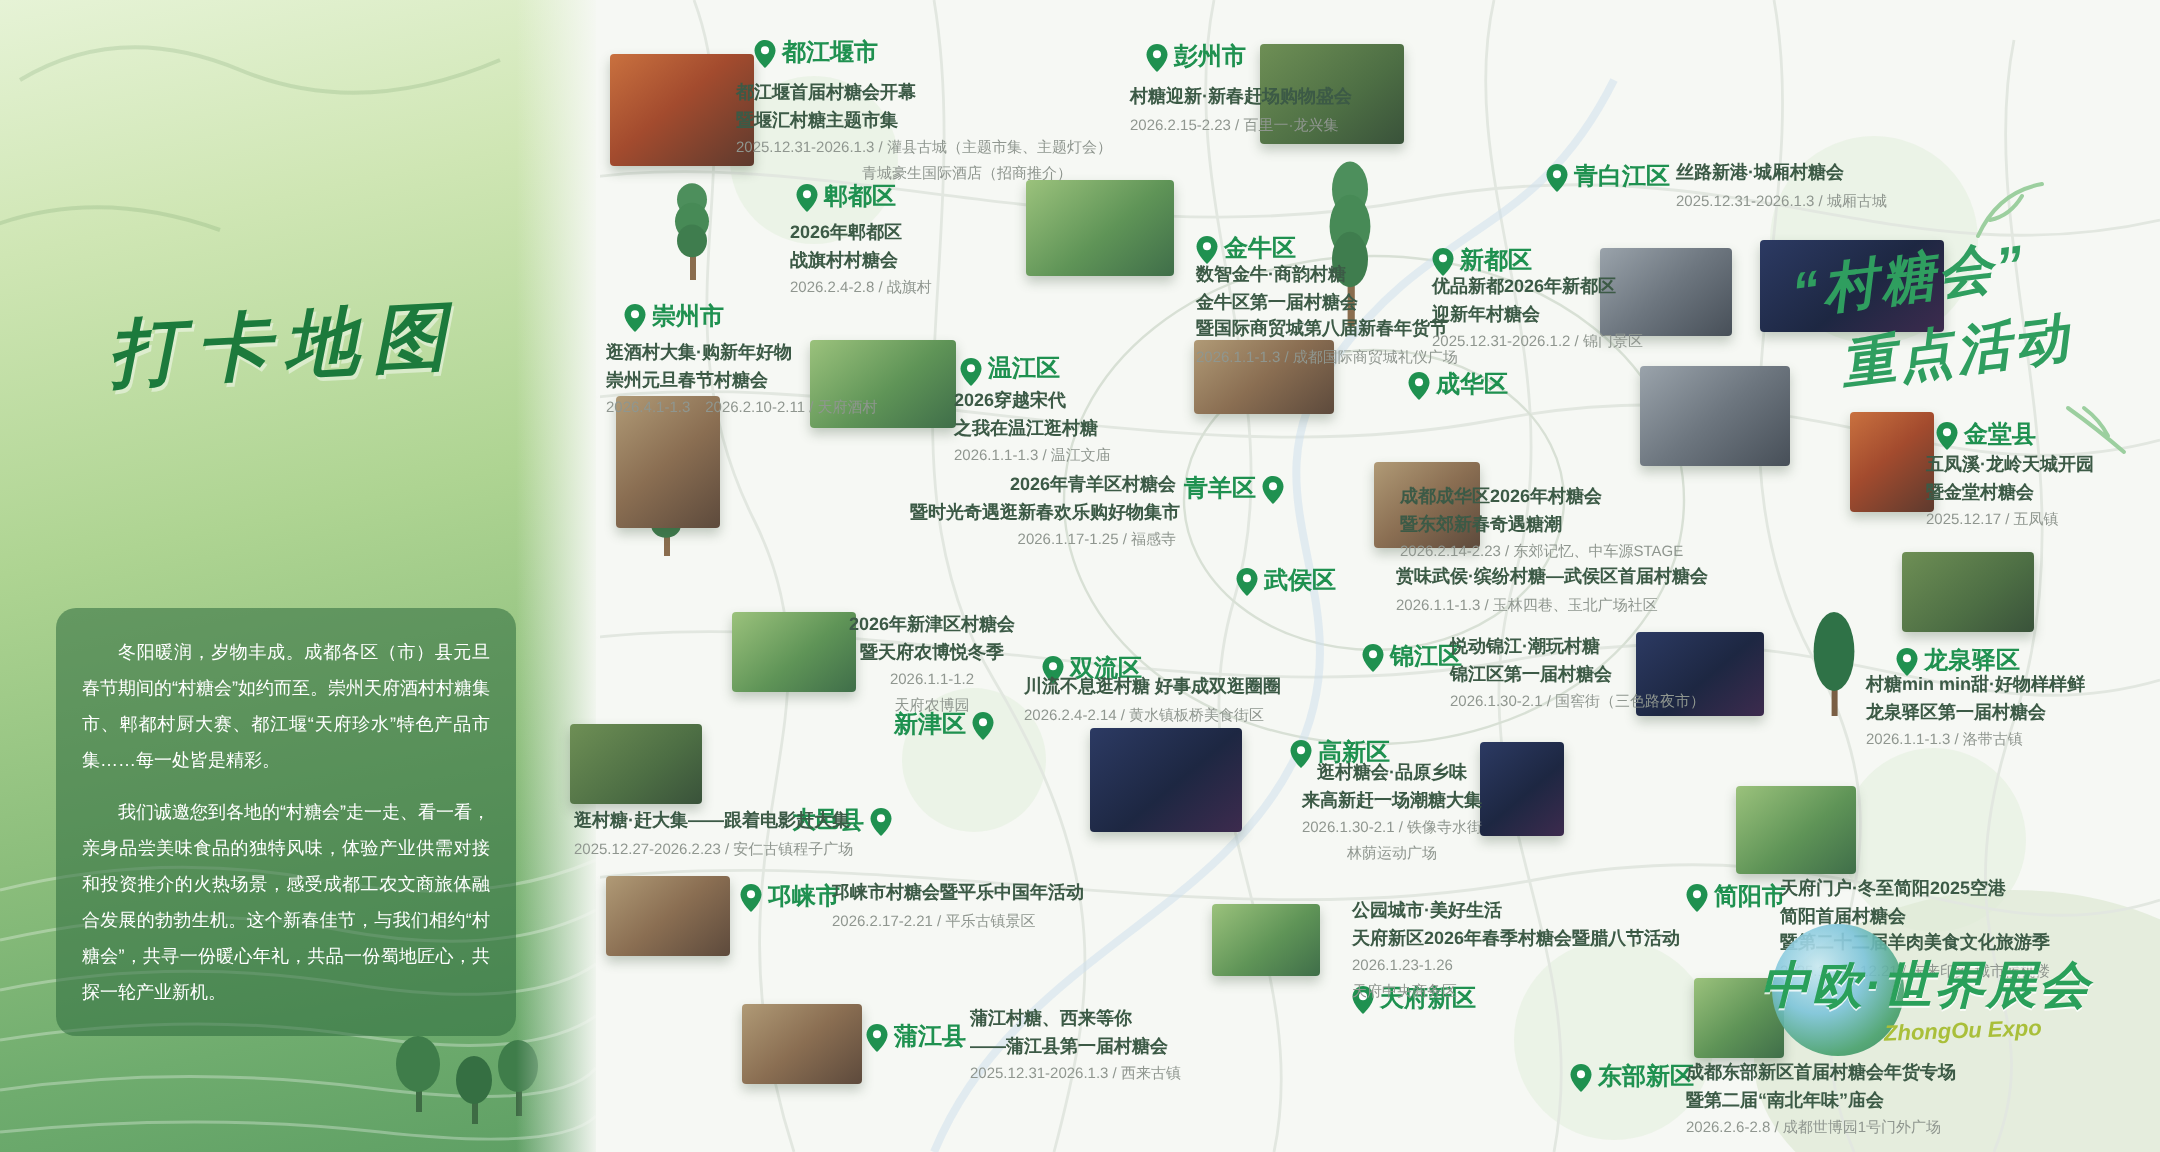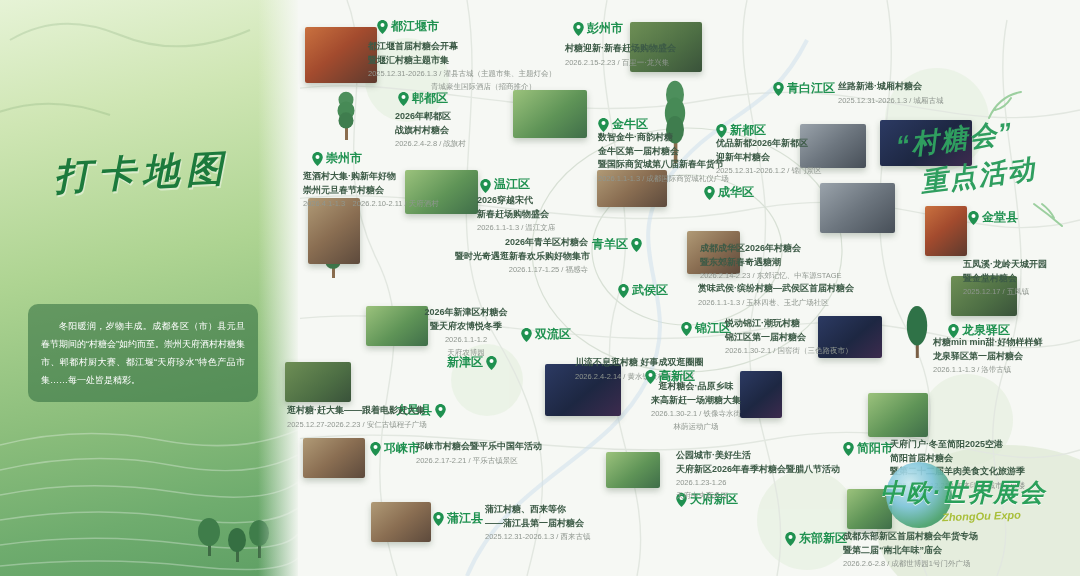--- a/index.html
+++ b/index.html
@@ -112,20 +112,21 @@
         <ellipse cx="209" cy="532" rx="11" ry="14" fill="#3f7d4a"></ellipse>
         <rect x="236" y="548" width="3" height="14" fill="#3e6b44"></rect>
         <ellipse cx="237" cy="540" rx="9" ry="12" fill="#356f42"></ellipse>
         <rect x="258" y="542" width="3" height="16" fill="#3e6b44"></rect>
         <ellipse cx="259" cy="533" rx="10" ry="13" fill="#3f7d4a"></ellipse>
       </g>
     </svg>
     <div class="poster-subtitle">打卡地图</div>
     <div class="intro-box">
       <p>冬阳暖润，岁物丰成。成都各区（市）县元旦春节期间的“村糖会”如约而至。崇州天府酒村村糖集市、郫都村厨大赛、都江堰“天府珍水”特色产品市集……每一处皆是精彩。</p>
+      <p>我们诚邀您到各地的“村糖会”走一走、看一看，亲身品尝美味食品的独特风味，体验产业供需对接和投资推介的火热场景，感受成都工农文商旅体融合发展的勃勃生机。这个新春佳节，与我们相约“村糖会”，共寻一份暖心年礼，共品一份蜀地匠心，共探一轮产业新机。</p>
     </div>
   </div>
 
   <div id="map-layer">
       <div class="photo v-temple" style="left: 305px; top: 27px; width: 72px; height: 56px;"></div>
       <div class="d-label" style="left: 377px; top: 18px;">
         <span class="pin">
           <svg width="11" height="14" viewBox="0 0 12 16">
             <path d="M6 0C2.7 0 0 2.7 0 6c0 4.6 6 10 6 10s6-5.4 6-10C12 2.7 9.3 0 6 0z" fill="#1f9150"></path>
             <circle cx="6" cy="5.8" r="2.3" fill="#fff"></circle>
@@ -231,21 +232,21 @@
       <div class="photo v-temple" style="left: 925px; top: 206px; width: 42px; height: 50px;"></div>
       <div class="d-label" style="left: 968px; top: 209px;">
         <span class="pin">
           <svg width="11" height="14" viewBox="0 0 12 16">
             <path d="M6 0C2.7 0 0 2.7 0 6c0 4.6 6 10 6 10s6-5.4 6-10C12 2.7 9.3 0 6 0z" fill="#1f9150"></path>
             <circle cx="6" cy="5.8" r="2.3" fill="#fff"></circle>
           </svg>
         </span>
         <span>金堂县</span>
       </div>
-      <div class="loc-text" style="left: 963px; top: 226px; width: 110px; margin-top: 32px;">
+      <div class="loc-text" style="left: 963px; top: 226px; width: 110px;">
         <div class="t-line">五凤溪·龙岭天城开园</div>
         <div class="t-line">暨金堂村糖会</div>
         <div class="dt-line">2025.12.17 / 五凤镇</div>
       </div>
       <div class="photo v-market" style="left: 308px; top: 198px; width: 52px; height: 66px;"></div>
       <div class="d-label" style="left: 312px; top: 150px;">
         <span class="pin">
           <svg width="11" height="14" viewBox="0 0 12 16">
             <path d="M6 0C2.7 0 0 2.7 0 6c0 4.6 6 10 6 10s6-5.4 6-10C12 2.7 9.3 0 6 0z" fill="#1f9150"></path>
             <circle cx="6" cy="5.8" r="2.3" fill="#fff"></circle>
@@ -263,21 +264,21 @@
         <span class="pin">
           <svg width="11" height="14" viewBox="0 0 12 16">
             <path d="M6 0C2.7 0 0 2.7 0 6c0 4.6 6 10 6 10s6-5.4 6-10C12 2.7 9.3 0 6 0z" fill="#1f9150"></path>
             <circle cx="6" cy="5.8" r="2.3" fill="#fff"></circle>
           </svg>
         </span>
         <span>温江区</span>
       </div>
       <div class="loc-text" style="left: 477px; top: 194px; width: 110px;">
         <div class="t-line">2026穿越宋代</div>
-        <div class="t-line">新春赶场购物盛会</div>
+        <div class="t-line">之我在温江逛村糖</div>
         <div class="dt-line">2026.1.1-1.3 / 温江文庙</div>
       </div>
       <div class="photo v-market" style="left: 687px; top: 231px; width: 53px; height: 43px;"></div>
       <div class="d-label" style="left: 592px; top: 236px;">
         <span>青羊区</span>
         <span class="pin">
           <svg width="11" height="14" viewBox="0 0 12 16">
             <path d="M6 0C2.7 0 0 2.7 0 6c0 4.6 6 10 6 10s6-5.4 6-10C12 2.7 9.3 0 6 0z" fill="#1f9150"></path>
             <circle cx="6" cy="5.8" r="2.3" fill="#fff"></circle>
           </svg>
@@ -319,21 +320,21 @@
       <div class="photo v-night" style="left: 545px; top: 364px; width: 76px; height: 52px;"></div>
       <div class="d-label" style="left: 521px; top: 326px;">
         <span class="pin">
           <svg width="11" height="14" viewBox="0 0 12 16">
             <path d="M6 0C2.7 0 0 2.7 0 6c0 4.6 6 10 6 10s6-5.4 6-10C12 2.7 9.3 0 6 0z" fill="#1f9150"></path>
             <circle cx="6" cy="5.8" r="2.3" fill="#fff"></circle>
           </svg>
         </span>
         <span>双流区</span>
       </div>
-      <div class="loc-text" style="left: 575px; top: 337px; width: 130px; margin-top: 19px;">
+      <div class="loc-text" style="left: 512px; top: 337px; width: 130px;">
         <div class="t-line">川流不息逛村糖 好事成双逛圈圈</div>
         <div class="dt-line">2026.2.4-2.14 / 黄水镇板桥美食街区</div>
       </div>
       <div class="photo v-night" style="left: 740px; top: 371px; width: 42px; height: 47px;"></div>
       <div class="d-label" style="left: 645px; top: 368px;">
         <span class="pin">
           <svg width="11" height="14" viewBox="0 0 12 16">
             <path d="M6 0C2.7 0 0 2.7 0 6c0 4.6 6 10 6 10s6-5.4 6-10C12 2.7 9.3 0 6 0z" fill="#1f9150"></path>
             <circle cx="6" cy="5.8" r="2.3" fill="#fff"></circle>
           </svg>

